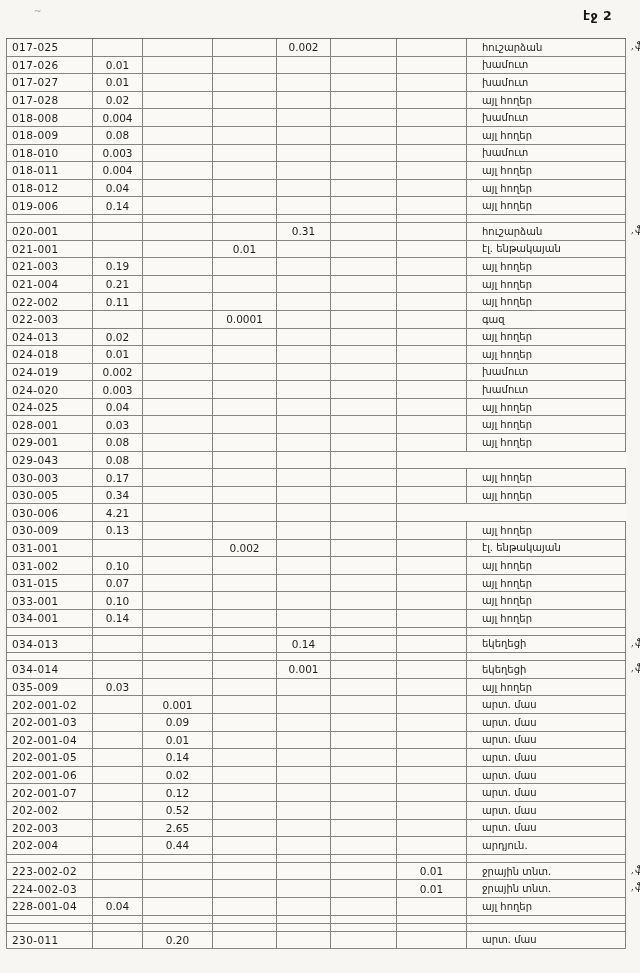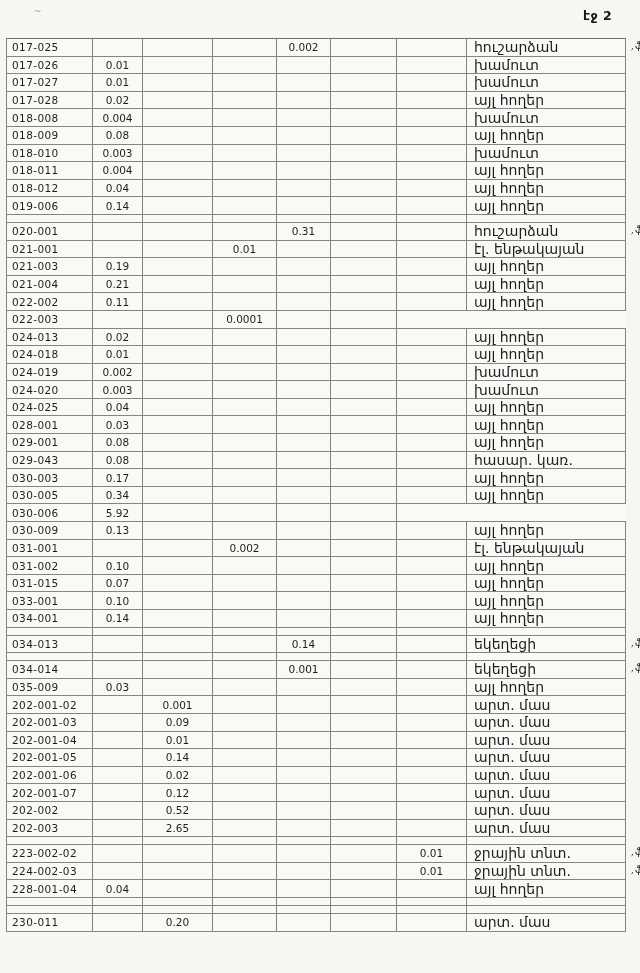--- a/index.html
+++ b/index.html
@@ -41,21 +41,21 @@
     display:flex; align-items:center;
     color:#1e1e1e;
   }
   .cell.code  { width:86px; padding-left:5px; letter-spacing:0.4px; }
   .cell.c2    { width:50px; justify-content:center; }
   .cell.c3    { width:70px; justify-content:center; }
   .cell.c4    { width:64px; justify-content:center; }
   .cell.c5    { width:54px; justify-content:center; }
   .cell.c6    { width:66px; }
   .cell.c7    { width:70px; justify-content:center; }
-  .cell.label { width:160px; padding-left:7px; border-right:1px solid #828282; font-size:14px; }
+  .cell.label { width:160px; padding-left:15px; border-right:1px solid #828282; font-size:10px; }
   .mark {
     position:absolute; left:625px; top:1px;
     font-size:10px; color:#2a2a2a;
     font-style:italic;
     transform:rotate(-3deg);
   }
   .mark::before { content:","; margin-right:1px; color:#444; }
 </style>
 </head>
 <body>
@@ -227,20 +227,21 @@
         <div class="cell label">այլ հողեր</div>
       </div>
       <div class="row">
         <div class="cell code">022-003</div>
         <div class="cell c2"></div>
         <div class="cell c3"></div>
         <div class="cell c4">0.0001</div>
         <div class="cell c5"></div>
         <div class="cell c6"></div>
         <div class="cell c7"></div>
+        <div class="cell label">գազ</div>
       </div>
       <div class="row">
         <div class="cell code">024-013</div>
         <div class="cell c2">0.02</div>
         <div class="cell c3"></div>
         <div class="cell c4"></div>
         <div class="cell c5"></div>
         <div class="cell c6"></div>
         <div class="cell c7"></div>
         <div class="cell label">այլ հողեր</div>
@@ -306,21 +307,20 @@
         <div class="cell label">այլ հողեր</div>
       </div>
       <div class="row">
         <div class="cell code">029-043</div>
         <div class="cell c2">0.08</div>
         <div class="cell c3"></div>
         <div class="cell c4"></div>
         <div class="cell c5"></div>
         <div class="cell c6"></div>
         <div class="cell c7"></div>
-        <div class="cell label">հասար. կառ.</div>
       </div>
       <div class="row">
         <div class="cell code">030-003</div>
         <div class="cell c2">0.17</div>
         <div class="cell c3"></div>
         <div class="cell c4"></div>
         <div class="cell c5"></div>
         <div class="cell c6"></div>
         <div class="cell c7"></div>
         <div class="cell label">այլ հողեր</div>
@@ -330,21 +330,21 @@
         <div class="cell c2">0.34</div>
         <div class="cell c3"></div>
         <div class="cell c4"></div>
         <div class="cell c5"></div>
         <div class="cell c6"></div>
         <div class="cell c7"></div>
         <div class="cell label">այլ հողեր</div>
       </div>
       <div class="row">
         <div class="cell code">030-006</div>
-        <div class="cell c2">5.92</div>
+        <div class="cell c2">4.21</div>
         <div class="cell c3"></div>
         <div class="cell c4"></div>
         <div class="cell c5"></div>
         <div class="cell c6"></div>
         <div class="cell c7"></div>
       </div>
       <div class="row">
         <div class="cell code">030-009</div>
         <div class="cell c2">0.13</div>
         <div class="cell c3"></div>
@@ -528,20 +528,30 @@
       </div>
       <div class="row">
         <div class="cell code">202-003</div>
         <div class="cell c2"></div>
         <div class="cell c3">2.65</div>
         <div class="cell c4"></div>
         <div class="cell c5"></div>
         <div class="cell c6"></div>
         <div class="cell c7"></div>
         <div class="cell label">արտ. մաս</div>
+      </div>
+      <div class="row">
+        <div class="cell code">202-004</div>
+        <div class="cell c2"></div>
+        <div class="cell c3">0.44</div>
+        <div class="cell c4"></div>
+        <div class="cell c5"></div>
+        <div class="cell c6"></div>
+        <div class="cell c7"></div>
+        <div class="cell label">արդյուն.</div>
       </div>
       <div class="row gap">
         <div class="cell code"></div>
         <div class="cell c2"></div>
         <div class="cell c3"></div>
         <div class="cell c4"></div>
         <div class="cell c5"></div>
         <div class="cell c6"></div>
         <div class="cell c7"></div>
         <div class="cell label"></div>

